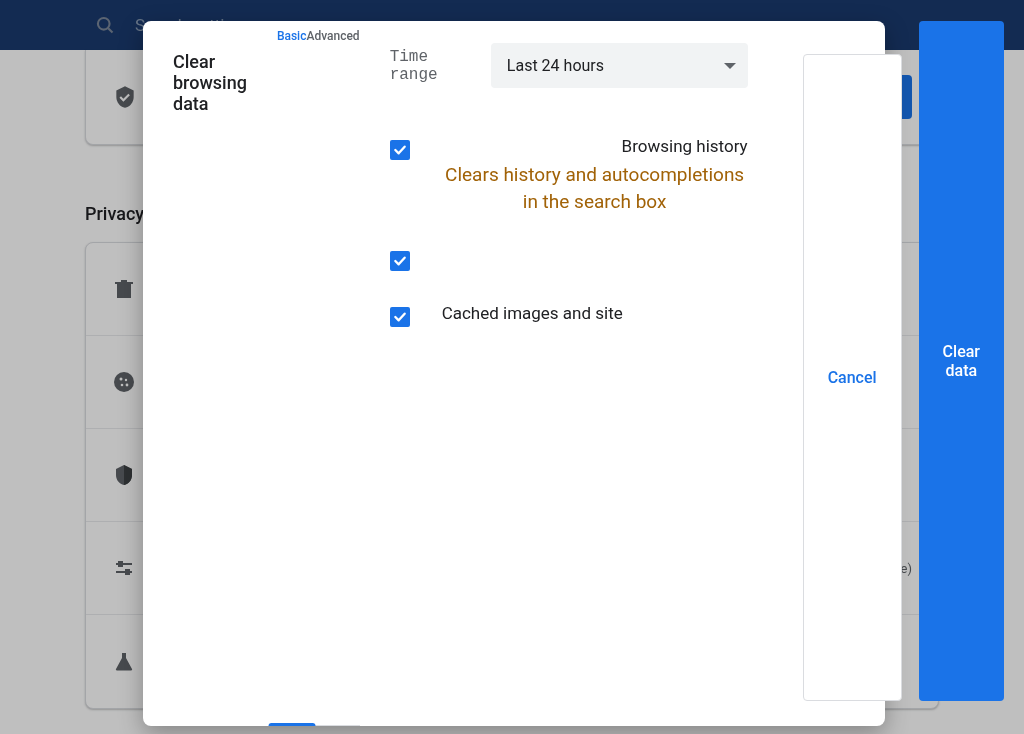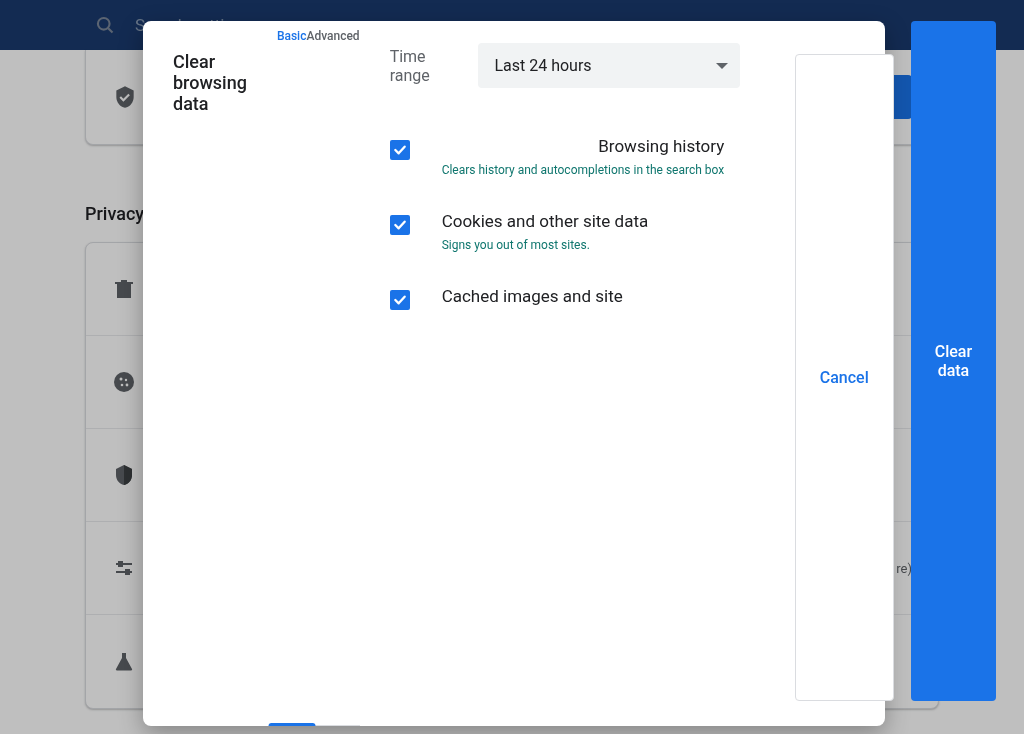--- a/index.html
+++ b/index.html
@@ -166,20 +166,21 @@
     }
     .time-range-row {
       display: flex;
       align-items: center;
       margin-bottom: 48px;
     }
     .time-range-label {
       color: #5f6368;
       font-size: 16px;
       margin-right: 18px;
+      font-family: Liberation Mono, monospace;
     }
     .time-range-select {
       background: #f1f3f4;
       border: none;
       border-radius: 4px;
       height: 45px;
       width: 292px;
       display: flex;
       align-items: center;
       justify-content: space-between;
@@ -221,23 +222,24 @@
       stroke: #fff;
     }
     .option-text-title {
       color: #202124;
       font-size: 17px;
       font-weight: 400;
       margin-bottom: 6px;
       text-align: right;
     }
     .option-text-desc {
-      color: #0f766e;
-      font-size: 12px;
+      color: #a16207;
+      font-size: 19px;
       line-height: 1.4;
+      text-align: center;
     }
     .dialog-footer {
       display: flex;
       justify-content: flex-end;
       padding: 0 25px 25px 25px;
       gap: 17px;
     }
     .btn-cancel {
       background: #fff;
       color: #1a73e8;
@@ -354,24 +356,20 @@
         <div class="option-text-desc">Clears history and autocompletions in the search box</div>
       </div>
     </div>
 
     <div class="option-row">
       <div class="checkbox">
         <svg viewBox="0 0 24 24" fill="none" stroke-width="3.5" stroke-linecap="round" stroke-linejoin="round">
             <polyline points="5,12 10,17 19,7"></polyline>
           </svg>
       </div>
-      <div>
-        <div class="option-text-title">Cookies and other site data</div>
-        <div class="option-text-desc">Signs you out of most sites.</div>
-      </div>
     </div>
 
     <div class="option-row">
       <div class="checkbox">
         <svg viewBox="0 0 24 24" fill="none" stroke-width="3.5" stroke-linecap="round" stroke-linejoin="round">
             <polyline points="5,12 10,17 19,7"></polyline>
           </svg>
       </div>
       <div>
         <div class="option-text-title">Cached images and site</div>

